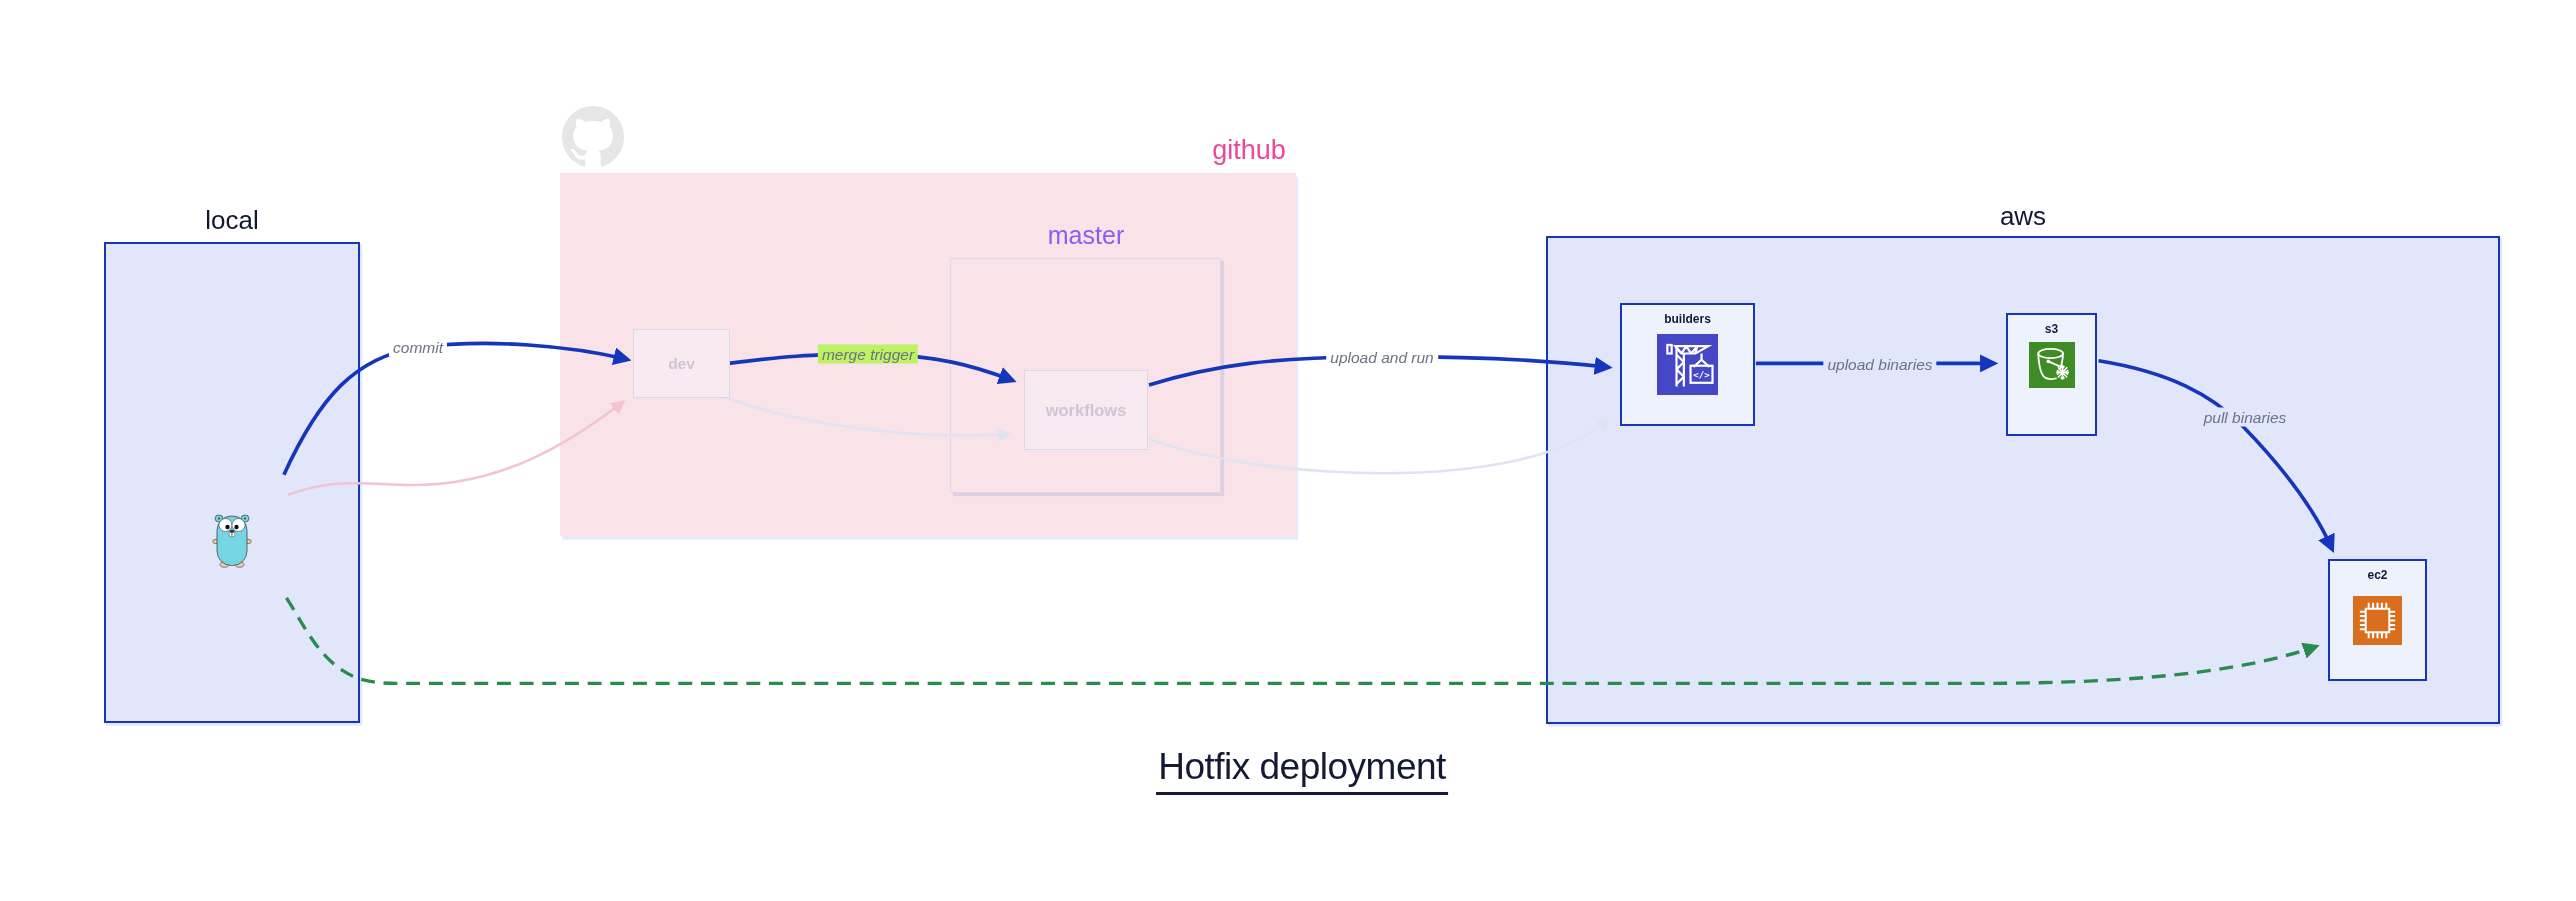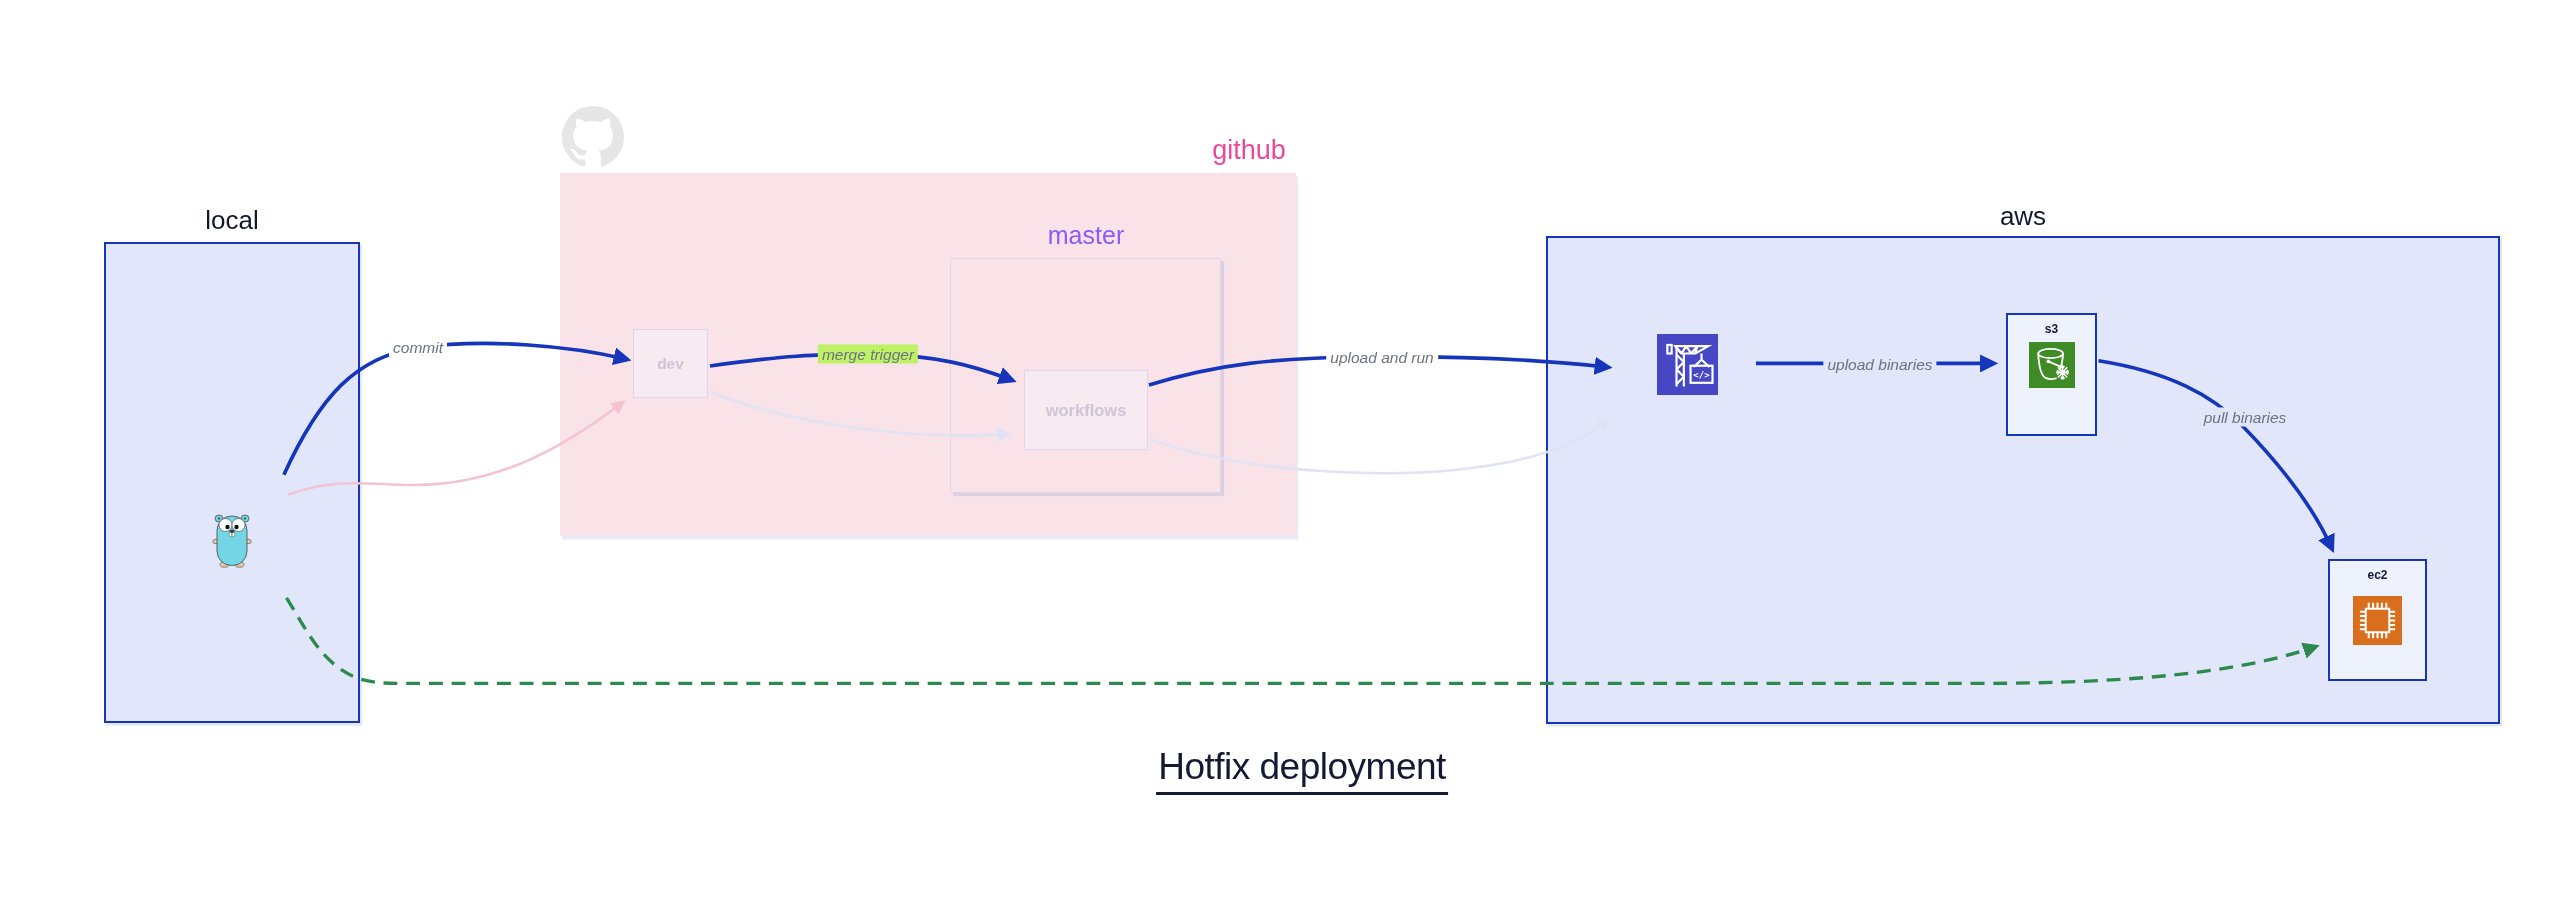--- a/index.html
+++ b/index.html
@@ -87,28 +87,31 @@
       <circle cx="27" cy="25" r="13" fill="#ffffff" stroke="#454545" stroke-width="1.2"></circle>
       <circle cx="53" cy="25" r="13" fill="#ffffff" stroke="#454545" stroke-width="1.2"></circle>
       <circle cx="31" cy="29" r="4.4" fill="#111111"></circle>
       <circle cx="49" cy="29" r="4.4" fill="#111111"></circle>
       <ellipse cx="40" cy="38" rx="4.5" ry="3.2" fill="#41342b" stroke="#2c221b" stroke-width="1"></ellipse>
       <rect x="34.5" y="40" width="5.2" height="8.5" rx="2" fill="#ffffff" stroke="#454545" stroke-width="1"></rect>
       <rect x="40.3" y="40" width="5.2" height="8.5" rx="2" fill="#ffffff" stroke="#454545" stroke-width="1"></rect>
     </svg>
   </div>
 
-  <div class="node-faded" style="left:633px;top:329px;width:75px;height:69px;">
+  <div class="node-faded" style="left:633px;top:329px;width:97px;height:69px;">
     <div class="node-label-center">dev</div>
   </div>
 
   <div class="node-faded" style="left:1024px;top:370px;width:124px;height:80px;">
     <div class="node-label-center" style="font-size:16.5px;">workflows</div>
   </div>
 
+  <div class="node" style="left:1620px;top:303px;width:135px;height:123px;">
+    <div class="node-label">builders</div>
+  </div>
   <div class="icon-wrap" style="left:1657px;top:334px;">
     <svg width="61" height="61" viewBox="0 0 100 100">
       <rect x="0" y="0" width="100" height="100" fill="#4647c5"></rect>
       <g stroke="#ffffff" stroke-width="3.6" fill="none">
         <rect x="17" y="18" width="7" height="14"></rect>
         <path d="M30 20 L84 20 L63 32 L40 32 Z"></path>
         <path d="M30 20 L40 32 M48 20 L40 32 M48 20 L56 32 M66 20 L56 32 M66 20 L63 32"></path>
         <path d="M32 20 L32 86 M44 32 L44 86"></path>
         <path d="M32 34 L44 46 M44 46 L32 58 M32 58 L44 70 M44 70 L32 82"></path>
         <path d="M73 32 L73 42"></path>

